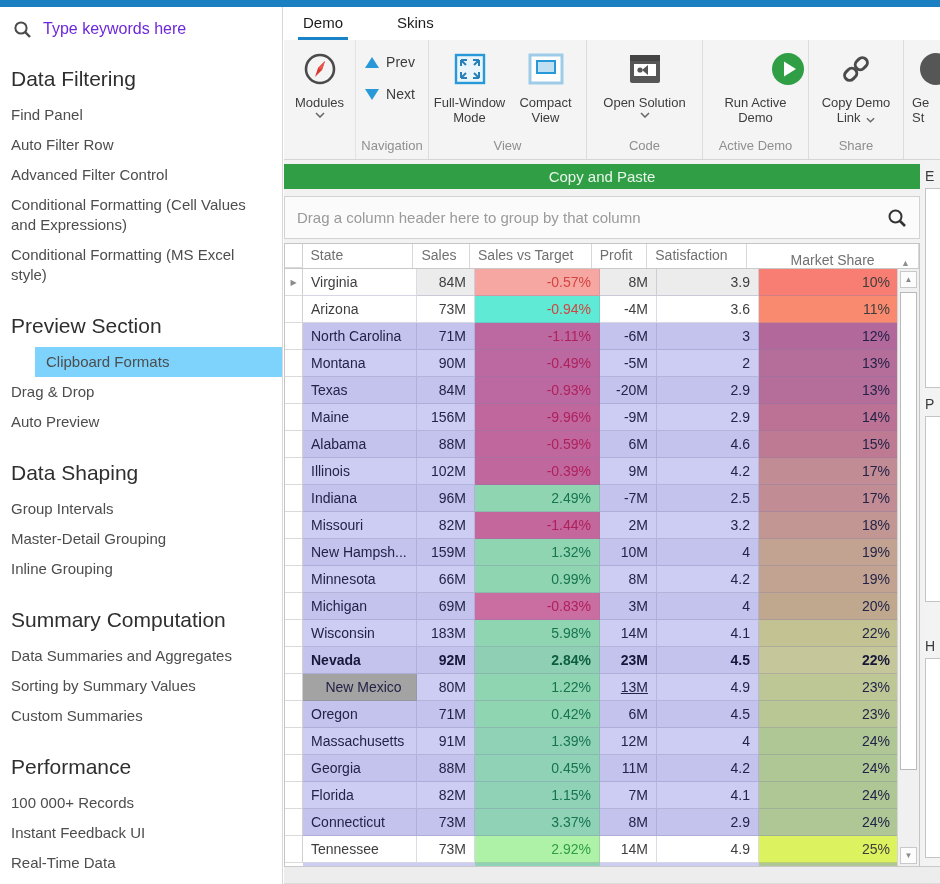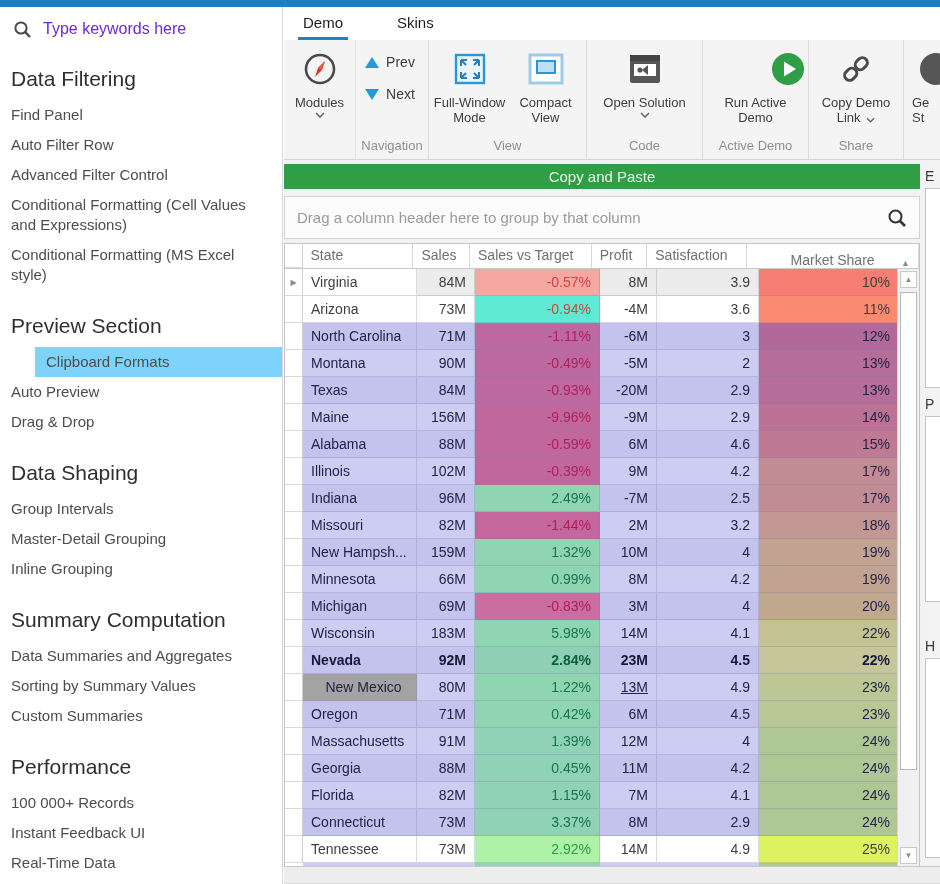--- a/index.html
+++ b/index.html
@@ -105,22 +105,22 @@
         <div class="nav-heading">Data Filtering</div>
         <div class="nav-item">Find Panel</div>
         <div class="nav-item">Auto Filter Row</div>
         <div class="nav-item">Advanced Filter Control</div>
         <div class="nav-item">Conditional Formatting (Cell Values and Expressions)</div>
         <div class="nav-item">Conditional Formatting (MS Excel style)</div>
       </div>
       <div class="nav-section">
         <div class="nav-heading">Preview Section</div>
         <div class="nav-item sel">Clipboard Formats</div>
+        <div class="nav-item">Drag &amp; Drop</div>
         <div class="nav-item">Auto Preview</div>
-        <div class="nav-item">Drag &amp; Drop</div>
       </div>
       <div class="nav-section">
         <div class="nav-heading">Data Shaping</div>
         <div class="nav-item">Group Intervals</div>
         <div class="nav-item">Master-Detail Grouping</div>
         <div class="nav-item">Inline Grouping</div>
       </div>
       <div class="nav-section">
         <div class="nav-heading">Summary Computation</div>
         <div class="nav-item">Data Summaries and Aggregates</div>

